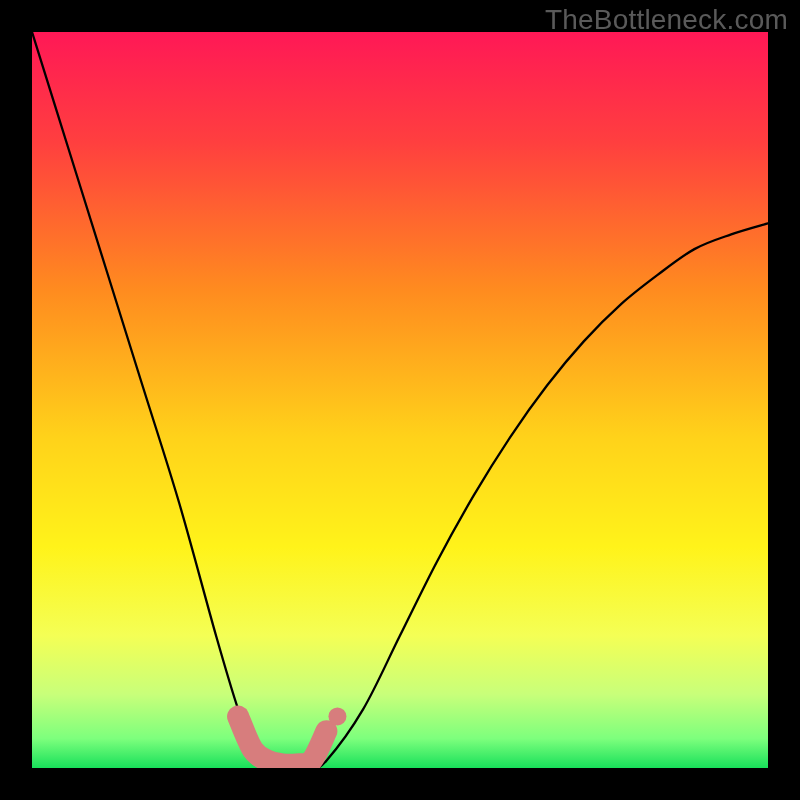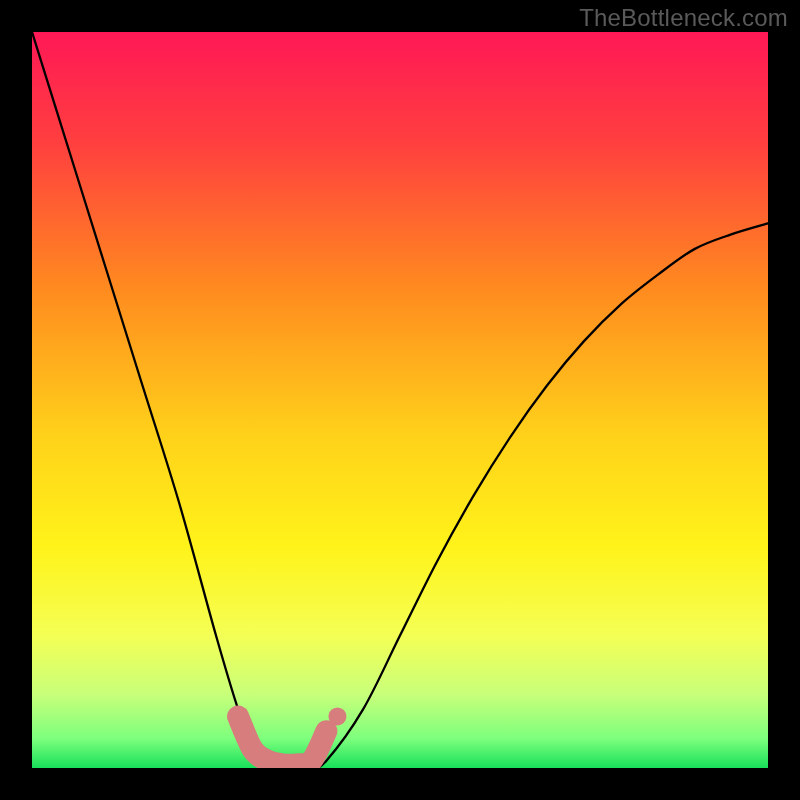--- a/index.html
+++ b/index.html
@@ -13,21 +13,21 @@
     width: 800px;
     height: 800px;
     background: #000;
     overflow: hidden;
   }
   .watermark {
     position: absolute;
     top: 4px;
     right: 12px;
     color: #5a5a5a;
-    font-size: 24px;
+    font-size: 28px;
     font-weight: 500;
     z-index: 30;
     letter-spacing: 0.2px;
   }
   .plot-area {
     position: absolute;
     left: 32px;
     top: 32px;
     width: 736px;
     height: 736px;

